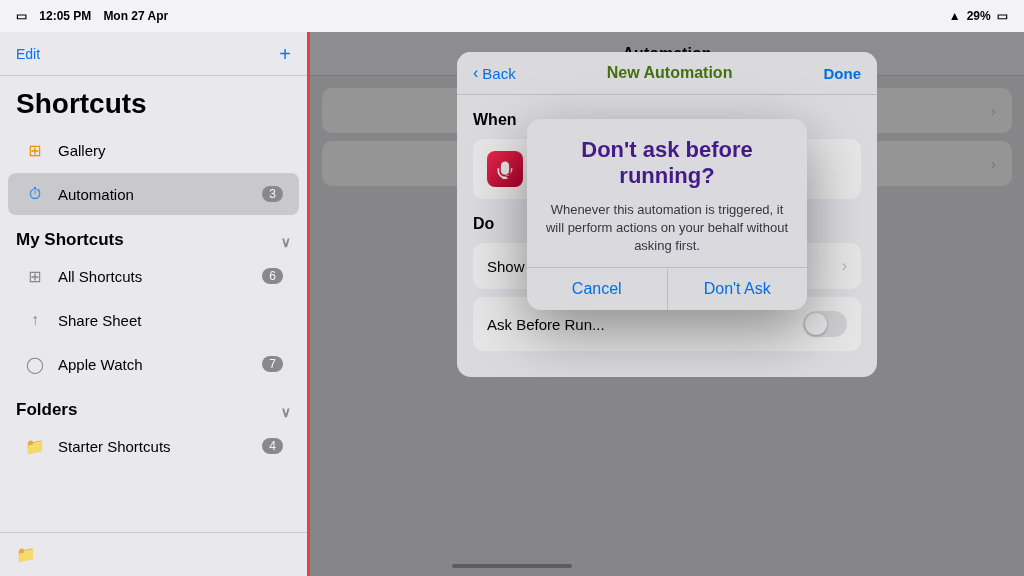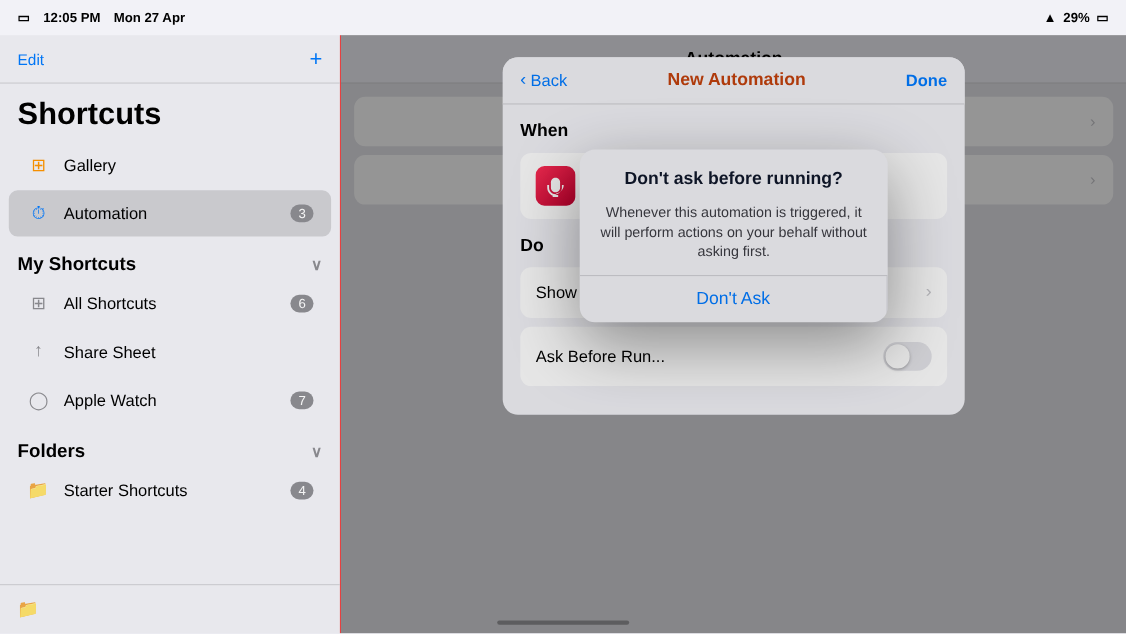--- a/index.html
+++ b/index.html
@@ -39,21 +39,21 @@
     
     .main-layout {
       display: flex;
       height: calc(576px - 32px);
     }
 
     
     .sidebar {
       width: 310px;
       background: #f2f2f7;
-      border-right: 1px solid #ef4444;
+      border-right: 3px solid #ef4444;
       display: flex;
       flex-direction: column;
       padding: 0;
       filter: brightness(0.96);
     }
 
     .sidebar-top-bar {
       height: 44px;
       display: flex;
       align-items: center;
@@ -107,21 +107,21 @@
       align-items: center;
       justify-content: center;
       font-size: 16px;
       color: #8e8e93;
     }
     .sidebar-nav-icon.orange { color: #ff9500; }
     .sidebar-nav-icon.blue { color: #007aff; }
 
     .sidebar-section-header {
       display: flex;
-      align-items: center;
+      align-items: flex-end;
       justify-content: space-between;
       padding: 14px 16px 4px;
       font-size: 17px;
       font-weight: 600;
       color: #000;
     }
     .sidebar-section-chevron {
       font-size: 14px;
       color: #8e8e93;
     }
@@ -210,21 +210,21 @@
       align-items: center;
       gap: 4px;
     }
     .panel-back-chevron {
       font-size: 16px;
       color: #007aff;
     }
     .panel-title {
       font-size: 16px;
       font-weight: 600;
-      color: #c2410c;
+      color: #4d7c0f;
     }
     .panel-done {
       color: #007aff;
       font-size: 15px;
       font-weight: 600;
     }
 
     .panel-body {
       padding: 16px;
     }
@@ -313,23 +313,23 @@
       overflow: hidden;
       box-shadow: 0 20px 60px rgba(0,0,0,0.4);
     }
 
     .alert-content {
       padding: 18px 16px 12px;
       text-align: center;
     }
 
     .alert-title {
-      font-size: 16px;
-      font-weight: 600;
-      color: #0f172a;
+      font-size: 22px;
+      font-weight: 600;
+      color: #4c1d95;
       margin-bottom: 12px;
     }
 
     .alert-message {
       font-size: 13px;
       color: #3c3c43;
       line-height: 1.4;
     }
 
     .alert-buttons {
@@ -501,20 +501,21 @@
 
           </div>
 
           <div class="alert-overlay">
             <div class="alert-dialog">
               <div class="alert-content">
                 <div class="alert-title">Don't ask before running?</div>
                 <div class="alert-message">Whenever this automation is triggered, it will perform actions on your behalf without asking first.</div>
               </div>
               <div class="alert-buttons">
+                <div class="alert-btn">Cancel</div>
                 <div class="alert-btn bold">Don't Ask</div>
               </div>
             </div>
           </div>
 
         </div>
       </div>
     </div>
   </div>
 

